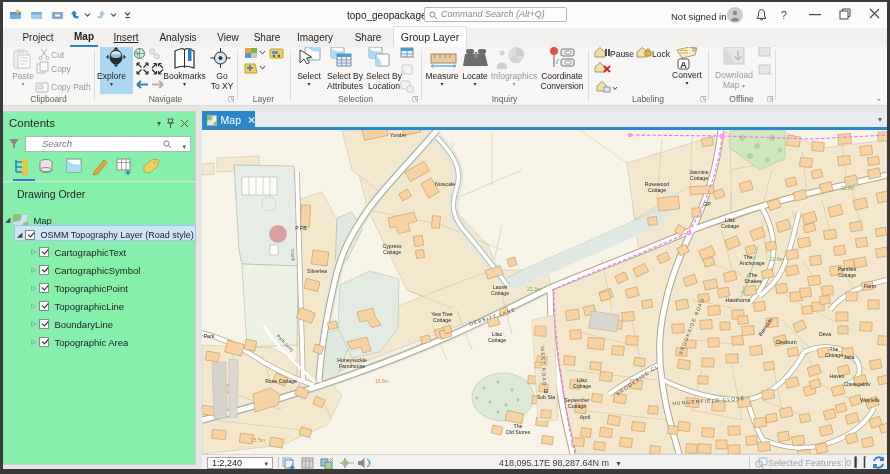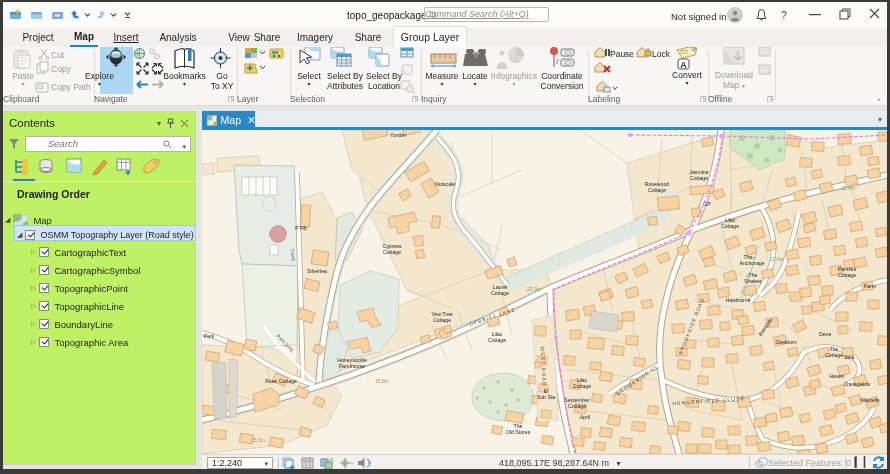--- a/index.html
+++ b/index.html
@@ -3,51 +3,51 @@
 <meta charset="utf-8">
 <style>
 html,body{margin:0;padding:0;width:890px;height:474px;overflow:hidden;
   font-family:"Liberation Sans",sans-serif;background:#3a3a3a;}
 *{box-sizing:border-box;}
 #win{position:absolute;left:0;top:0;width:890px;height:474px;background:#3a3a3a;}
 #titlebar{position:absolute;left:3px;top:2px;width:884px;height:26px;background:#fbfbfa;}
 #tabrow{position:absolute;left:3px;top:28px;width:884px;height:19px;background:#f1f0ef;}
 #ribbon{position:absolute;left:3px;top:47px;width:884px;height:59px;background:#f7f6f5;border-bottom:1px solid #dddbd9;}
 #gap{position:absolute;left:3px;top:106px;width:884px;height:363px;background:#e7e5e2;}
-#contents{position:absolute;left:3px;top:111px;width:193px;height:354px;background:#bef264;border:1px solid #cfcdca;border-left:none;}
+#contents{position:absolute;left:3px;top:111px;width:193px;height:354px;background:#86efac;border:1px solid #cfcdca;border-left:none;}
 #mapview{position:absolute;left:202px;top:111px;width:685px;height:358px;background:#f1f0ef;}
 #maptabbar{position:absolute;left:0;top:0;width:685px;height:18.5px;background:#e9ecee;}
 #maptabbar .blueline{position:absolute;left:0;bottom:0;width:685px;height:2.5px;background:#2b88c8;}
 #maptab{position:absolute;left:0px;top:0;width:53px;height:18.5px;background:#2b88c8;color:#fff;font-size:10.5px;display:flex;align-items:center;padding-left:5px;}
 #mapsvgwrap{position:absolute;left:0;top:18.5px;width:685px;height:324px;overflow:hidden;}
 #statusbar{position:absolute;left:0;top:342.5px;width:685px;height:15.5px;background:#f2f1f0;border-top:1px solid #d6d4d1;font-size:9.5px;color:#3a3a3a;}
 
 .qat{position:absolute;top:7px;height:12px;}
 #apptitle{position:absolute;left:344px;top:8px;width:90px;font-size:10px;color:#1a1a1a;}
-#cmdsearch{position:absolute;left:421px;top:5px;width:125px;height:15px;border:1px solid #b9b7b4;border-radius:2px;background:#fdfdfd;
-  font-size:9px;font-style:italic;color:#8a8a88;line-height:13px;text-decoration:underline;}
+#cmdsearch{position:absolute;left:421px;top:5px;width:143px;height:15px;border:1px solid #b9b7b4;border-radius:2px;background:#fdfdfd;
+  font-size:9px;font-style:italic;color:#8a8a88;line-height:13px;padding-left:16px;}
 #signin{position:absolute;left:668px;top:8.5px;font-size:9.5px;color:#2a2a2a;}
 .winbtn{position:absolute;top:6px;font-size:11px;color:#444;}
 
 #tabrow .tab{position:absolute;top:0;height:19px;font-size:10px;color:#1e1e1e;display:flex;align-items:center;justify-content:center;}
 #tabrow .active{font-weight:bold;border-bottom:2.5px solid #1f83c9;}
 #grouptab{position:absolute;left:393px;top:26px;width:74px;height:21px;background:#fdfdfc;border:1px solid #e0deda;border-bottom:none;
   font-size:10.5px;color:#1e1e1e;display:flex;align-items:center;justify-content:center;}
 .rsep{position:absolute;top:3px;width:1px;height:50px;background:#dddbd8;}
-.rlabel{position:absolute;top:47px;width:100%;font-size:8.5px;color:#5f5d5a;}
+.rlabel{position:absolute;top:47px;width:100%;text-align:center;font-size:8.5px;color:#5f5d5a;}
 .launcher{position:absolute;top:48px;width:8px;height:8px;font-size:7px;color:#777;}
 .bigbtn{position:absolute;top:1px;text-align:center;font-size:8.5px;color:#1e1e1e;line-height:9.5px;}
 .caret{font-size:6px;color:#333;line-height:5px;}
 .gray{color:#9b9997;}
 .smallrow{position:absolute;font-size:8.5px;color:#9b9997;height:11px;display:flex;align-items:center;}
 .smallrow.en{color:#1e1e1e;}
 
 #contents .hdr{position:absolute;left:6px;top:5px;font-size:11.5px;color:#1e1e1e;}
 #searchbox{position:absolute;left:22px;top:24px;width:166px;height:16px;border:1px solid #b5b3b0;background:#fff;
-  font-size:9.5px;font-style:italic;color:#777;line-height:14px;padding-left:22px;}
+  font-size:9.5px;font-style:italic;color:#777;line-height:14px;padding-left:16px;}
 .treerow{position:absolute;left:0;font-size:9.5px;color:#1e1e1e;height:16px;display:flex;align-items:center;white-space:nowrap;}
 .cbx{display:inline-block;width:10px;height:10px;border:1px solid #8a8886;background:#fff;position:relative;margin-right:5px;}
 .cbx:after{content:"";position:absolute;left:1.5px;top:0.5px;width:5px;height:3px;border-left:1.5px solid #222;border-bottom:1.5px solid #222;transform:rotate(-50deg);}
 .tri{color:#444;font-size:7px;margin-right:3px;}
 .tri2{color:#777;font-size:7px;margin-right:3px;}
 #selrow{position:absolute;left:11px;top:113px;width:182px;height:16px;background:#cfe5f7;border:1px solid #9dc6e8;}
 
 #scalebox{position:absolute;left:5px;top:2px;width:66px;height:12px;background:#fff;border:1px solid #a9a7a4;font-size:9px;line-height:11px;padding-left:4px;color:#222;}
 .sdiv{position:absolute;top:2px;width:1px;height:11px;background:#c9c7c4;}
 </style>
@@ -100,21 +100,21 @@
       </svg>
     <svg style="position:absolute;left:866px;top:6px" width="11" height="11" viewBox="0 0 11 11">
         <path d="M1 1 L10 10 M10 1 L1 10" stroke="#454545" stroke-width="1.1"></path>
       </svg>
   </div>
   <div id="tabrow">
     <div class="tab" style="left:14px;width:42px;">Project</div>
     <div class="tab active" style="left:67px;width:28px;">Map</div>
     <div class="tab" style="left:106px;width:34px;text-decoration:underline;">Insert</div>
     <div class="tab" style="left:151px;width:48px;">Analysis</div>
-    <div class="tab" style="left:221px;width:30px;text-align:right;">View</div>
+    <div class="tab" style="left:210px;width:30px;text-align:right;">View</div>
     <div class="tab" style="left:251px;width:26px;">Share</div>
     <div class="tab" style="left:288px;width:48px;">Imagery</div>
     <div class="tab" style="left:347px;width:36px;">Share</div>
   </div>
   <div id="grouptab">Group Layer</div>
   <div id="ribbon">
     <div class="rsep" style="left:91px"></div>
     <div class="rsep" style="left:234px"></div>
     <div class="rsep" style="left:287px"></div>
     <div class="rsep" style="left:418px"></div>
@@ -130,21 +130,21 @@
     <div class="rlabel" style="left:705px;width:67px">Offline</div>
     <div class="launcher" style="left:225px">◳</div>
     <div class="launcher" style="left:409px">◳</div>
     <div class="launcher" style="left:697px">◳</div>
     <div class="launcher" style="left:764px">◳</div>
     <div class="bigbtn gray" style="left:5px;width:30px;top:25px">Paste<div class="caret" style="color:#9b9997">▾</div></div>
     <div class="smallrow gray" style="left:48px;top:2px">Cut</div>
     <div class="smallrow gray" style="left:48px;top:16px">Copy</div>
     <div class="smallrow gray" style="left:48px;top:34px">Copy Path</div>
     <div style="position:absolute;left:97px;top:0px;width:33px;height:47px;background:#abd7f2"></div>
-    <div class="bigbtn" style="left:80px;width:33px;top:25px">Explore<div class="caret">▾</div></div>
+    <div class="bigbtn" style="left:92px;width:33px;top:25px">Explore<div class="caret">▾</div></div>
     <div class="bigbtn" style="left:160px;width:43px;top:25px">Bookmarks<div class="caret">▾</div></div>
     <div class="bigbtn" style="left:206px;width:26px;top:25px">Go<br>To XY</div>
     <div class="bigbtn" style="left:293px;width:26px;top:25px">Select<div class="caret">▾</div></div>
     <div class="bigbtn" style="left:323px;width:38px;top:25px">Select By<br>Attributes</div>
     <div class="bigbtn" style="left:362px;width:38px;top:25px">Select By<br>Location</div>
     <div class="bigbtn" style="left:422px;width:34px;top:25px">Measure<div class="caret">▾</div></div>
     <div class="bigbtn" style="left:458px;width:28px;top:25px">Locate<div class="caret">▾</div></div>
     <div class="bigbtn gray" style="left:487px;width:48px;top:25px">Infographics<div class="caret" style="color:#9b9997">▾</div></div>
     <div class="bigbtn" style="left:537px;width:44px;top:25px">Coordinate<br>Conversion</div>
     <div class="smallrow en" style="left:607px;top:1px">Pause</div>
@@ -397,21 +397,21 @@
           <path d="M0 4.5 h13 M4.5 1 v11 M9 1 v11" stroke="#8a8886" stroke-width="0.8"></path>
           <path d="M11 12 v5 m-2.5 -2.5 h5" stroke="#2e7fc1" stroke-width="1.6"></path>
         </g>
       <g transform="translate(130,0)">
           <path d="M1 8 l9 -7 l6 1 l-1 6 l-9 7 l-5 -1Z" fill="#f0d060" stroke="#b09838" stroke-width="0.8"></path>
           <circle cx="12" cy="4.5" r="1.3" fill="#fff" stroke="#b09838"></circle>
         </g>
     </svg>
     <div style="position:absolute;left:10px;top:67px;width:22px;border-bottom:2px solid #2e7fc1"></div>
     <div style="position:absolute;left:0px;top:68.5px;width:193px;border-bottom:1px solid #e2e0de"></div>
-    <div style="position:absolute;left:14px;top:76px;font-size:10.5px;font-weight:bold;color:#1e1e1e">Drawing Order</div>
+    <div style="position:absolute;left:14px;top:76px;font-size:10.5px;font-weight:normal;color:#1e1e1e">Drawing Order</div>
     <div class="treerow" style="left:2px;top:100px"><span class="tri">◢</span>
       <svg width="15" height="13" viewBox="0 0 15 13" style="margin-right:5px">
           <rect x="0" y="0" width="15" height="13" fill="#cfe2f0" stroke="#8aa8c0" stroke-width="0.8"></rect>
           <path d="M0 0 h8 q2 5 -2 7 l-6 1Z" fill="#8fc07a"></path>
           <path d="M9 13 q0 -5 6 -6 l0 6Z" fill="#8fc07a"></path>
         </svg>Map</div>
     <div id="selrow"></div>
     <div class="treerow" style="left:14px;top:115px;font-size:9px"><span class="tri">◢</span><span class="cbx"></span>OSMM Topography Layer (Road style)</div>
     <div class="treerow" style="left:28px;top:132px"><span class="tri2">▷</span><span class="cbx"></span>CartographicText</div>
     <div class="treerow" style="left:28px;top:150px"><span class="tri2">▷</span><span class="cbx"></span>CartographicSymbol</div>

